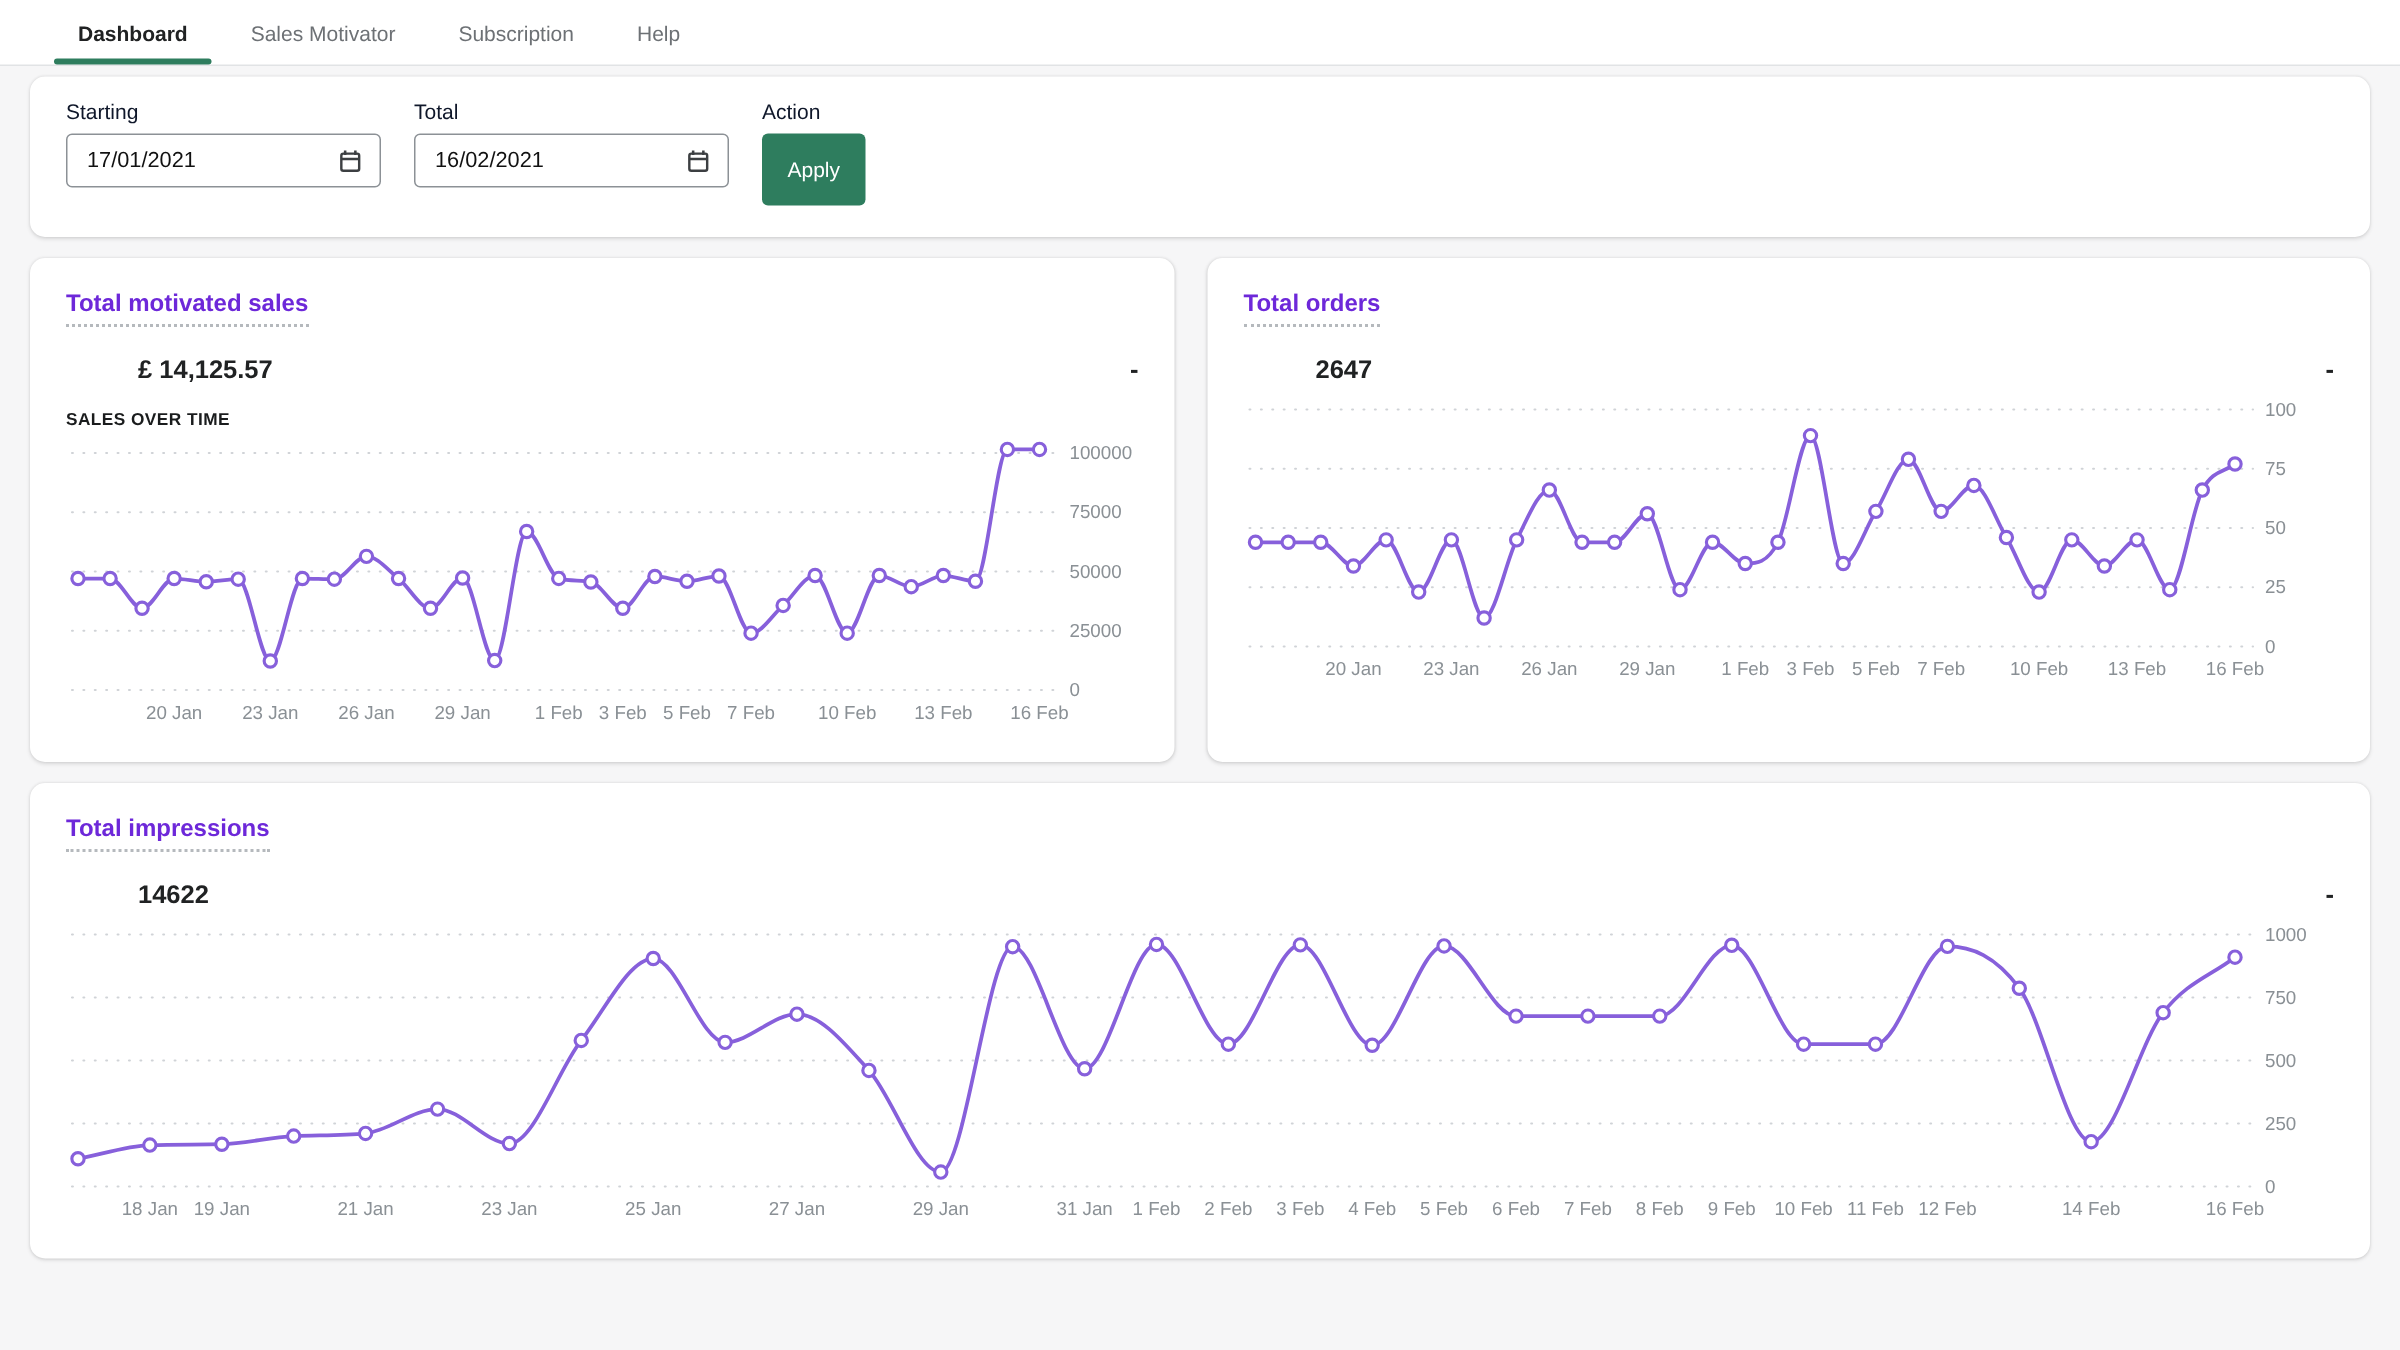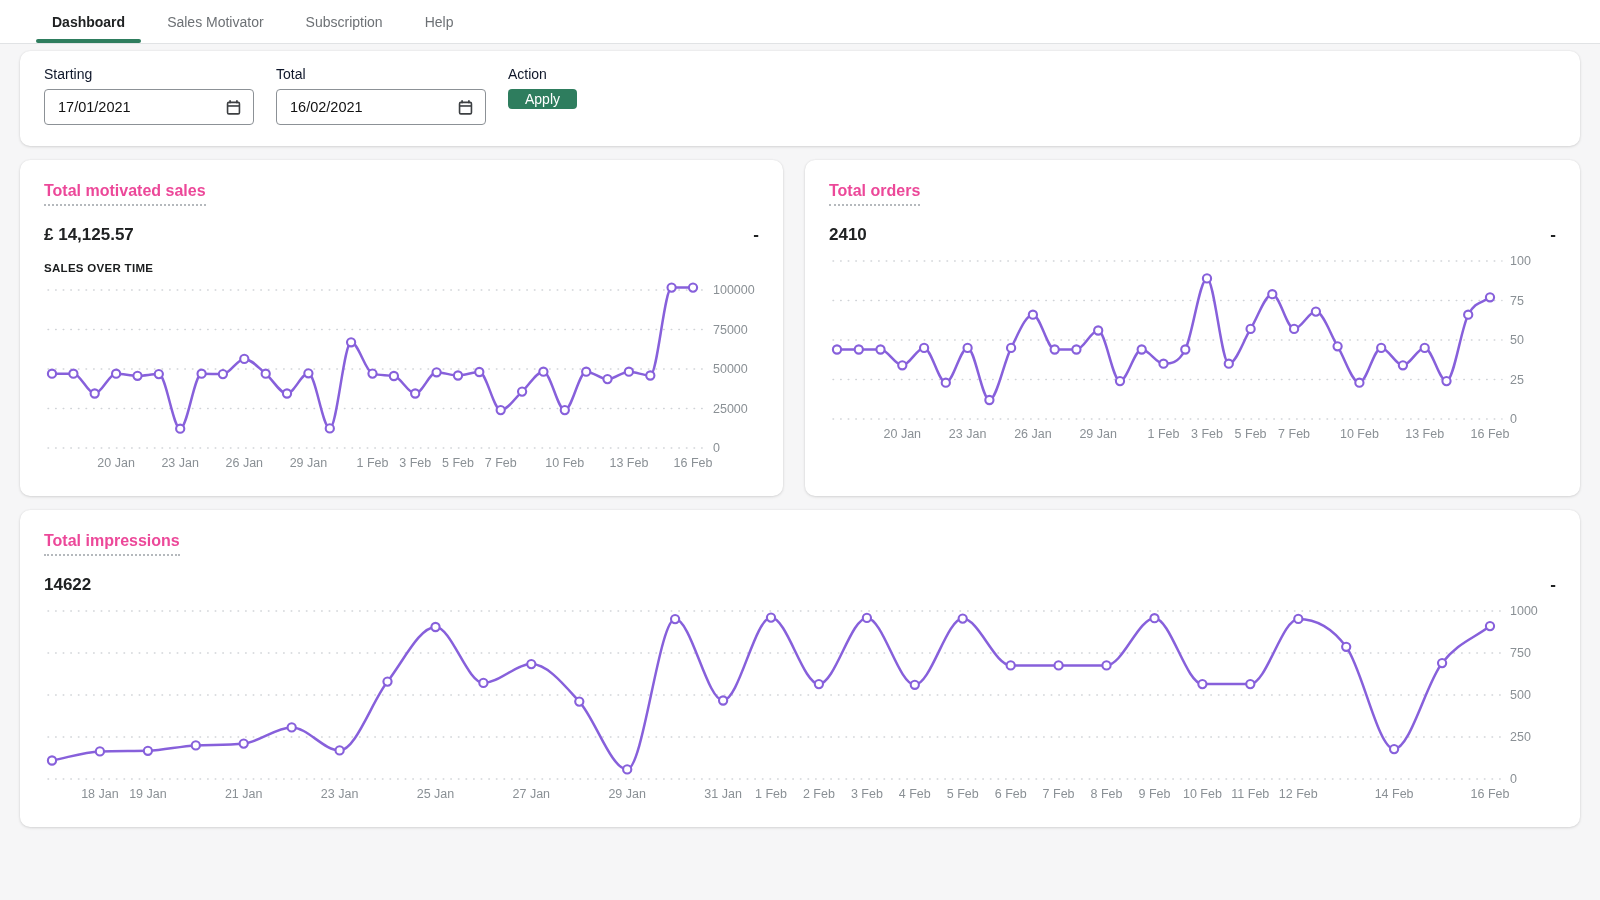--- a/index.html
+++ b/index.html
@@ -31,31 +31,31 @@
   }
   
   .filter-card{display:flex;gap:22px;padding:15px 24px 21px;}
   .field label{display:block;font-size:14px;margin-bottom:7px;color:#0f172a;}
   .date-input{
     width:210px;height:36px;border:1px solid #8c9196;border-radius:4px;background:#fff;
     display:flex;align-items:center;justify-content:space-between;
     padding:0 11px 0 13px;box-sizing:border-box;font-size:14.5px;color:#111;cursor:pointer;
   }
   .btn-apply{
-    height:20px;padding:0 17px;border:none;border-radius:4px;cursor:pointer;
+    height:48px;padding:0 17px;border:none;border-radius:4px;cursor:pointer;
     background:var(--accent,#2e7d5e);color:#fff;font-size:14px;
     font-family:"Liberation Sans",sans-serif;
   }
   
   .cards-row{display:grid;grid-template-columns:1fr 1.015fr;gap:22px;}
   .card-title{
-    display:inline-block;margin:0;font-size:16px;font-weight:600;color:#ec4899;
+    display:inline-block;margin:0;font-size:16px;font-weight:600;color:#6d28d9;
     border-bottom:2px dotted #b5b9bd;padding-bottom:4px;cursor:help;
   }
-  .value-row{display:flex;justify-content:space-between;align-items:center;margin-top:19px;}
+  .value-row{display:flex;justify-content:space-between;align-items:center;margin-top:19px;margin-left:48px;}
   .metric-value,.metric-dash{font-size:17px;font-weight:700;color:#202223;}
   .chart-label{margin-top:17px;font-size:11.5px;font-weight:700;letter-spacing:.3px;color:#1a1c1d;}
   .chart{margin-top:6px;width:100%;}
   .chart-sm{height:194px;}
   .chart-lg{height:204px;}
   .chart text{font-family:"Liberation Sans",sans-serif;}
   .cal-icon{flex:0 0 auto;}
 </style>
 </head>
 <body style="--accent: #2e7d5e;">
@@ -167,21 +167,21 @@
             <circle cx="584.9" cy="91.7" r="4.1" fill="#ffffff" stroke="#8760db" stroke-width="2.1"></circle>
             <circle cx="606.3" cy="95.5" r="4.1" fill="#ffffff" stroke="#8760db" stroke-width="2.1"></circle>
             <circle cx="627.6" cy="7.6" r="4.1" fill="#ffffff" stroke="#8760db" stroke-width="2.1"></circle>
             <circle cx="649.0" cy="7.6" r="4.1" fill="#ffffff" stroke="#8760db" stroke-width="2.1"></circle>
           </svg></div>
     </section>
 
     <section class="card">
       <h2 class="card-title">Total orders</h2>
       <div class="value-row">
-        <span class="metric-value">2410</span>
+        <span class="metric-value">2647</span>
         <span class="metric-dash">-</span>
       </div>
       <div class="chart chart-sm"><svg width="727" height="194" viewBox="0 0 727 194">
             <line x1="4" y1="168.0" x2="673" y2="168.0" stroke="#d0d3d7" stroke-width="1.4" stroke-dasharray="0.6 7" stroke-linecap="round"></line>
             <text x="681" y="172.0" fill="#8a9095" font-size="12.5">0</text>
             <line x1="4" y1="128.5" x2="673" y2="128.5" stroke="#d0d3d7" stroke-width="1.4" stroke-dasharray="0.6 7" stroke-linecap="round"></line>
             <text x="681" y="132.5" fill="#8a9095" font-size="12.5">25</text>
             <line x1="4" y1="89.0" x2="673" y2="89.0" stroke="#d0d3d7" stroke-width="1.4" stroke-dasharray="0.6 7" stroke-linecap="round"></line>
             <text x="681" y="93.0" fill="#8a9095" font-size="12.5">50</text>
             <line x1="4" y1="49.5" x2="673" y2="49.5" stroke="#d0d3d7" stroke-width="1.4" stroke-dasharray="0.6 7" stroke-linecap="round"></line>

